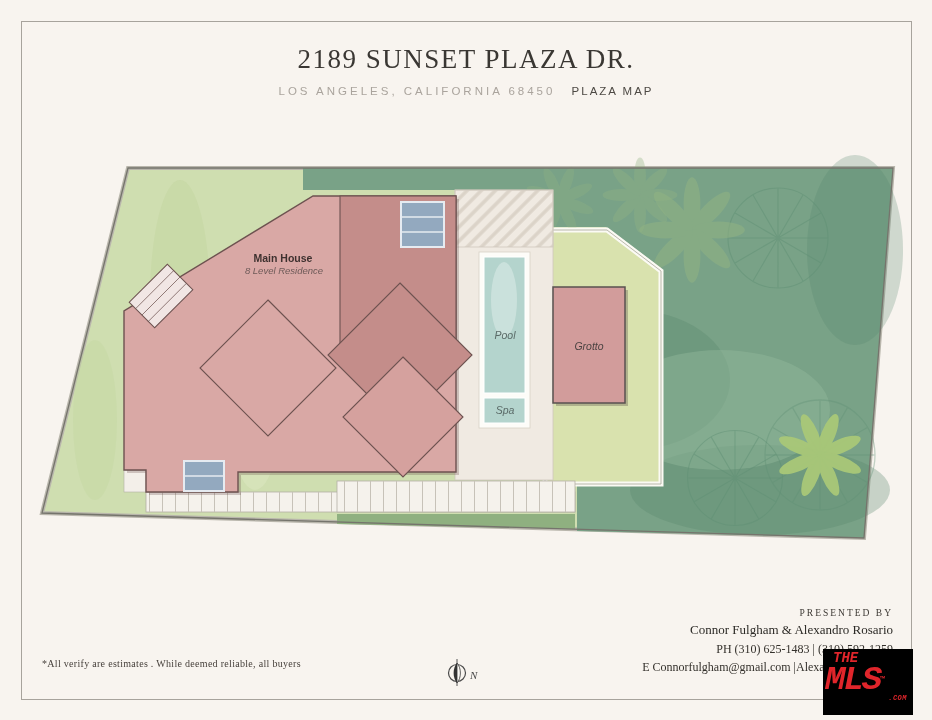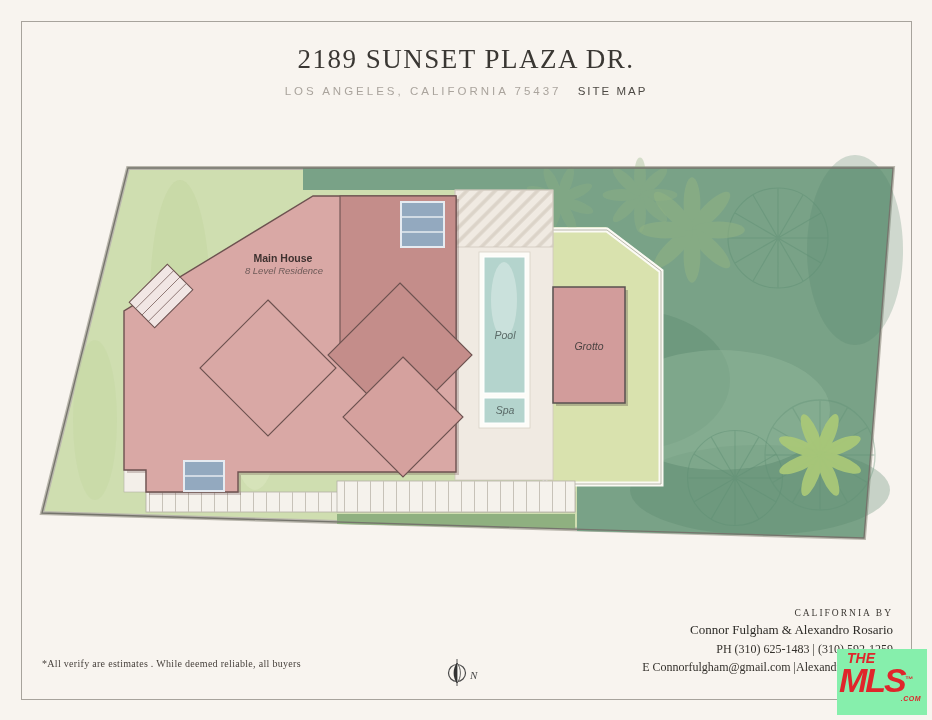--- a/index.html
+++ b/index.html
@@ -38,39 +38,39 @@
   
   .presenter{
     position:absolute;right:39px;top:608px;text-align:right;color:#333029;
   }
   .presented-by{font-size:9.5px;letter-spacing:2px;color:#3c3833;}
   .agents{font-size:13px;color:#2c2a26;margin-top:4px;}
   .phones{font-size:12px;color:#33302b;margin-top:4px;}
   .emails{font-size:12px;color:#33302b;margin-top:3px;}
   
   .mls-logo{
-    position:absolute;right:5px;top:649px;width:90px;height:66px;
-    background:#86efac;color:#e0252b;font-family:Liberation Sans, sans-serif;
+    position:absolute;right:19px;top:649px;width:90px;height:66px;
+    background:#000000;color:#e0252b;font-family:Liberation Mono, monospace;
     font-style:italic;font-weight:900;z-index:5;padding-left:2px;box-sizing:border-box;
   }
   .mls-the{font-size:14px;letter-spacing:0px;padding-left:8px;line-height:14px;margin-top:2px;}
   .mls-main{font-size:34px;line-height:30px;letter-spacing:-2px;}
   .mls-tm{font-size:8px;vertical-align:top;letter-spacing:0;}
   .mls-com{font-size:7px;text-align:right;line-height:7px;padding-right:6px;letter-spacing:.5px;}
 </style>
 </head>
 <body>
 
 <div class="page-frame"></div>
 
 <div class="header">
   <div class="title">2189 SUNSET PLAZA DR.</div>
   <div class="subtitle">
-    <span>LOS ANGELES, CALIFORNIA  75437</span>
-    <span class="maptype">SITE MAP</span>
+    <span>LOS ANGELES, CALIFORNIA  68450</span>
+    <span class="maptype">PLAZA MAP</span>
   </div>
 </div>
 
 <svg class="plan" viewBox="0 0 932 720">
   <defs>
     <pattern id="ticks" patternUnits="userSpaceOnUse" width="13" height="60">
       <path d="M6.5,0 V60" stroke="#c7c2b8" stroke-width="1" fill="none"></path>
     </pattern>
     <pattern id="diagstripes" patternUnits="userSpaceOnUse" width="10" height="10" patternTransform="rotate(45)">
       <path d="M5,0 V10" stroke="#dbd3c8" stroke-width="3.5" fill="none"></path>
@@ -168,21 +168,21 @@
     <path d="M0,-10 C4.5,-5 4.5,5 0,10 Z" fill="#fbf9f5" stroke="#333" stroke-width="0.8"></path>
   </g>
   <text x="470" y="679" class="lbl-n">N</text>
 </svg>
 
 <div class="disclaimer">
   <div>*All verify are estimates . While deemed reliable, all buyers</div>
 </div>
 
 <div class="presenter">
-  <div class="presented-by">CALIFORNIA BY</div>
+  <div class="presented-by">PRESENTED BY</div>
   <div class="agents">Connor Fulgham &amp; Alexandro Rosario</div>
   <div class="phones">PH  (310) 625-1483 |  (310) 592-1259</div>
   <div class="emails">E Connorfulgham@gmail.com |Alexandro4242@ya</div>
 </div>
 
 <div class="mls-logo">
   <div class="mls-the">THE</div>
   <div class="mls-main"><span>MLS</span><span class="mls-tm">™</span></div>
   <div class="mls-com">.COM</div>
 </div>

